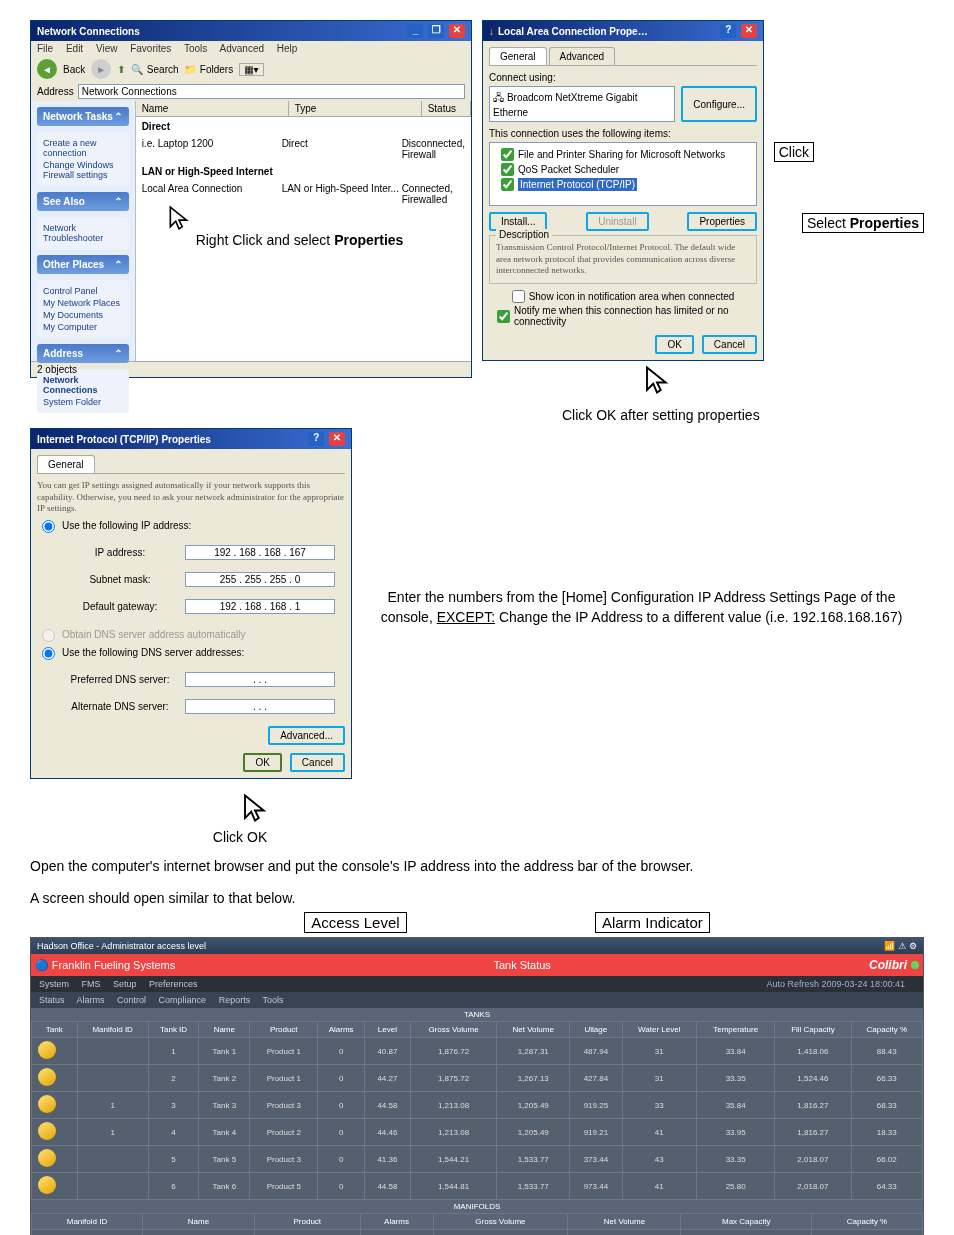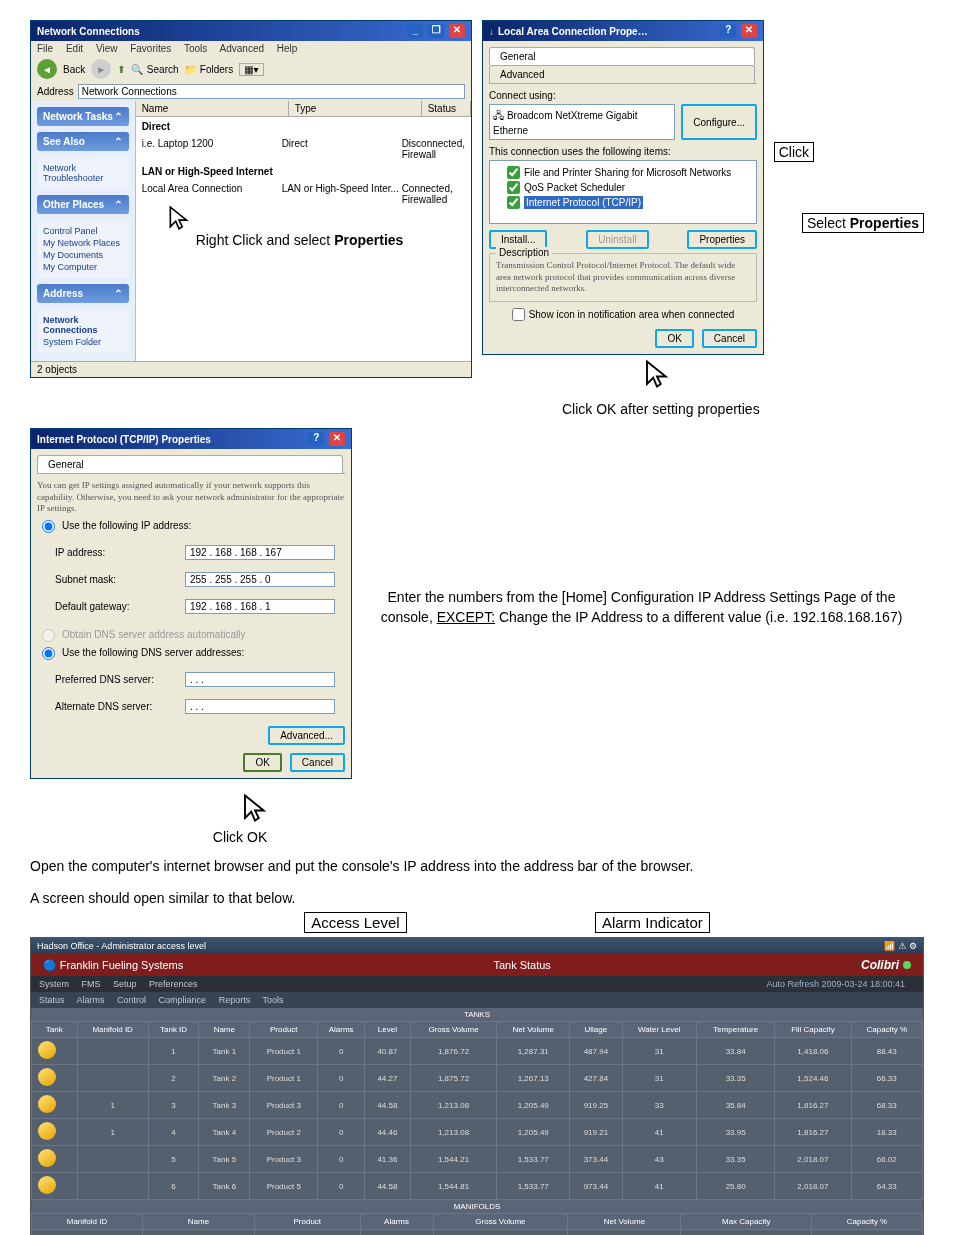--- a/index.html
+++ b/index.html
@@ -63,42 +63,42 @@
   .nc-list-head div { padding:2px 6px; border-right:1px solid #aaa;}
   .nc-group { font-weight:bold; padding:4px 6px; font-size:10px;}
   .nc-row { display:flex; padding:2px 6px; font-size:10px;}
   .nc-row div:nth-child(1){ width:140px;}
   .nc-row div:nth-child(2){ width:120px;}
   .nc-row div:nth-child(3){ flex:1;}
   .nc-status { background:#ece9d8; border-top:1px solid #aaa; padding:2px 6px; font-size:10px;}
   .cursor-svg { width:26px; height:30px;}
   .props-win { width:280px;}
   .props-body { background:#ece9d8; padding:6px; font-size:10px;}
-  .tabs { display:flex; border-bottom:1px solid #aaa; margin-bottom:6px;flex-direction:column;}
+  .tabs { display:flex; border-bottom:1px solid #aaa; margin-bottom:6px;}
   .tab { padding:3px 10px; background:#fff; border:1px solid #aaa; border-bottom:none; border-top-left-radius:3px; border-top-right-radius:3px; margin-right:2px; font-size:10px;}
   .tab.inactive { background:#ece9d8;}
   .fieldlabel { font-size:10px; margin:3px 0;}
   .white-box { background:#fff; border:1px solid #7f9db9; padding:3px; font-size:10px;}
-  .chk { display:flex; align-items:center; gap:4px; font-size:10px; margin:2px 14px;}
+  .chk { display:flex; align-items:center; gap:4px; font-size:10px; margin:2px 8px;}
   .chk input { margin:0;}
   .hl-blue { background:#316ac5; color:#fff; padding:1px 2px;}
   .xp-btn { background:#ece9d8; border:2px solid #0ea5e9; padding:2px 10px; border-radius:2px; font-size:10px;}
   .group-box { border:1px solid #bbb; padding:6px; margin-top:4px; position:relative;}
   .annotation { font-size:14px; color:#000; background:#fff; border:1px solid #000; padding:1px 4px;}
   .annot-text { font-size:14px; color:#000;}
   .tcpip-win { width:320px; margin-top:10px;}
-  .ip-row { display:flex; align-items:center; margin:12px 0;}
+  .ip-row { display:flex; align-items:center; margin:12px 0;text-align:center;}
   .ip-row label { width:130px; font-size:10px;}
   .ip-input { border:1px solid #7f9db9; background:#fff; padding:1px 4px; font-size:10px; width:140px; font-family:Arial;}
   .radio-row { display:flex; align-items:center; gap:4px; font-size:10px; margin:2px 0;}
   .para { font-size:14px; margin:12px 0; line-height:1.4;}
   
   .web-shot { border:1px solid #555; margin:4px 0;}
   .web-top { background:linear-gradient(#3c536e,#2c3e54); color:#fff; padding:3px 6px; font-size:9px; display:flex; justify-content:space-between;}
-  .web-head { background:#7f1d1d; color:#fff; padding:4px 12px; display:flex; justify-content:space-between; align-items:center;}
+  .web-head { background:#ef4444; color:#fff; padding:4px 4px; display:flex; justify-content:space-between; align-items:center;}
   .web-head .title { font-size:11px;}
   .web-menu { background:#2a2f38; color:#bfc7d1; font-size:9px; padding:3px 8px;}
   .web-menu span { margin-right:10px;}
   .web-table { width:100%; border-collapse:collapse; font-size:8px; color:#ddd; background:#55606f;}
   .web-table th { background:#5a6678; color:#fff; padding:3px 2px; font-size:8px; border:1px solid #6b7788; font-weight:normal;}
   .web-table td { padding:3px 4px; border:1px solid #6b7788; text-align:center;}
   .web-table td.tank { text-align:left; padding-left:6px;}
   .tank-ico { width:18px; height:18px; border-radius:50%; background:linear-gradient(145deg,#ffe27a,#e6a500); display:inline-block;}
   .section-bar { background:#5a6678; color:#fff; font-size:8px; text-align:center; padding:2px;}
   .web-foot { background:#55606f; font-size:7px; color:#ccc; padding:3px 6px; text-align:left;}
@@ -148,20 +148,24 @@
     <div class="addrbar">
       <span>Address</span>
       <input value="Network Connections" style="">
     </div>
     <div class="nc-body">
       <div class="nc-sidebar">
         <div class="task-panel">
             <span>Network Tasks</span>
             <span>⌃</span>
           </div>
+        <div class="panel-body">
+          <div>Create a new connection</div>
+          <div>Change Windows Firewall settings</div>
+        </div>
         <div class="task-panel">
             <span>See Also</span>
             <span>⌃</span>
           </div>
         <div class="panel-body">
           <div>Network Troubleshooter</div>
         </div>
         <div class="task-panel">
             <span>Other Places</span>
             <span>⌃</span>
@@ -251,20 +255,24 @@
           <button class="xp-btn" style="color:#999;">Uninstall</button>
           <button class="xp-btn">Properties</button>
         </div>
         <div class="group-box">
           <div style="position:absolute; top:-7px; left:6px; background:#ece9d8; padding:0 3px; font-size:10px;">Description</div>
           <div class="desc-text">Transmission Control Protocol/Internet Protocol. The default wide area network protocol that provides communication across diverse interconnected networks.</div>
         </div>
         <div class="chk" style="margin-top:6px;justify-content:center;">
             <input type="checkbox" style="">
             <span>Show icon in notification area when connected</span>
+          </div>
+        <div class="chk green-tick">
+            <input type="checkbox" checked="" style="">
+            <span>Notify me when this connection has limited or no connectivity</span>
           </div>
         <div class="btn-row">
           <button class="xp-btn">OK</button>
           <button class="xp-btn">Cancel</button>
         </div>
       </div>
     </div>
 
     <div class="annotation" style="position:absolute; right:-50px; top:122px;">Click</div>
     <div style="position:absolute; right:-160px; top:195px;">

